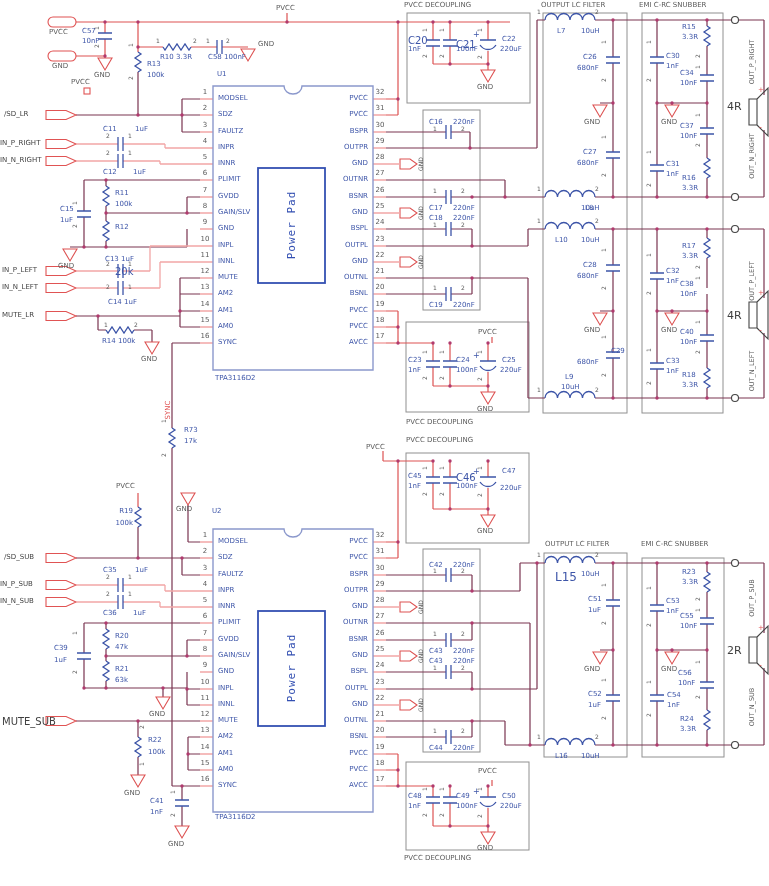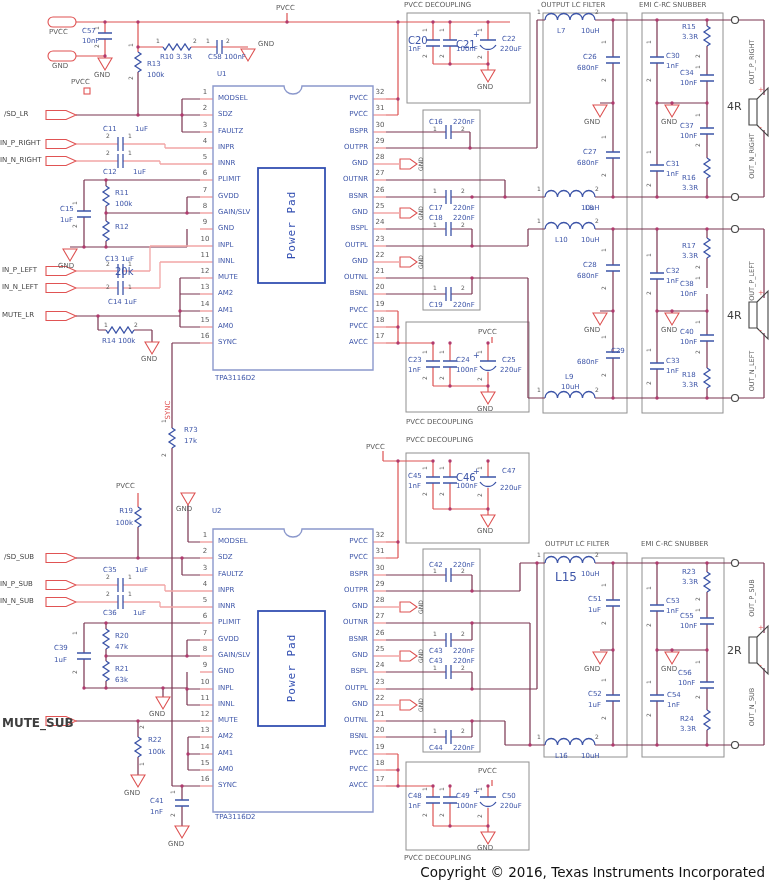--- a/index.html
+++ b/index.html
@@ -364,21 +364,21 @@
       <span class="lbl c-g" style="left: 164px; top: 421px; font-size: 6px; transform: translate(-50%, -50%) rotate(-90deg);">1</span>
       <span class="lbl c-g" style="left: 164px; top: 455px; font-size: 6px; transform: translate(-50%, -50%) rotate(-90deg);">2</span>
       <span class="lbl c-g" style="left: 116px; top: 483px; font-size: 7px;">PVCC</span>
       <span class="lbl c-b" style="left: 133px; top: 508px; font-size: 7px; transform: translateX(-100%);">R19</span>
       <span class="lbl c-b" style="left: 133px; top: 520px; font-size: 7px; transform: translateX(-100%);">100k</span>
       <span class="lbl c-g" style="left: 176px; top: 506px; font-size: 7px;">GND</span>
       <span class="lbl c-b" style="left: 212px; top: 508px; font-size: 7px;">U2</span>
       <span class="lbl c-d" style="left: 4px; top: 554px; font-size: 7px;">/SD_SUB</span>
       <span class="lbl c-d" style="left: 0px; top: 581px; font-size: 7px;">IN_P_SUB</span>
       <span class="lbl c-d" style="left: 0px; top: 598px; font-size: 7px;">IN_N_SUB</span>
-      <span class="lbl c-d" style="left: 2px; top: 717px; font-size: 12px; font-weight: bold;">MUTE_SUB</span>
+      <span class="lbl c-d" style="left: 2px; top: 717px; font-size: 10px;">MUTE_SUB</span>
       <span class="lbl c-b" style="left: 103px; top: 567px; font-size: 7px;">C35</span>
       <span class="lbl c-b" style="left: 135px; top: 567px; font-size: 7px;">1uF</span>
       <span class="lbl c-b" style="left: 103px; top: 610px; font-size: 7px;">C36</span>
       <span class="lbl c-b" style="left: 133px; top: 610px; font-size: 7px;">1uF</span>
       <span class="lbl c-g" style="left: 106px; top: 574px; font-size: 6px;">2</span>
       <span class="lbl c-g" style="left: 128px; top: 574px; font-size: 6px;">1</span>
       <span class="lbl c-g" style="left: 106px; top: 591px; font-size: 6px;">2</span>
       <span class="lbl c-g" style="left: 128px; top: 591px; font-size: 6px;">1</span>
       <span class="lbl c-b" style="left: 115px; top: 633px; font-size: 7px;">R20</span>
       <span class="lbl c-b" style="left: 115px; top: 644px; font-size: 7px;">47k</span>
@@ -750,14 +750,13 @@
       <span class="lbl c-b" style="left: 678px; top: 680px; font-size: 7px;">10nF</span>
       <span class="lbl c-g" style="left: 698px; top: 662px; font-size: 6px; transform: translate(-50%, -50%) rotate(-90deg);">1</span>
       <span class="lbl c-g" style="left: 698px; top: 697px; font-size: 6px; transform: translate(-50%, -50%) rotate(-90deg);">2</span>
       <span class="lbl c-b" style="left: 667px; top: 692px; font-size: 7px;">C54</span>
       <span class="lbl c-b" style="left: 667px; top: 702px; font-size: 7px;">1nF</span>
       <span class="lbl c-g" style="left: 649px; top: 682px; font-size: 6px; transform: translate(-50%, -50%) rotate(-90deg);">1</span>
       <span class="lbl c-g" style="left: 649px; top: 715px; font-size: 6px; transform: translate(-50%, -50%) rotate(-90deg);">2</span>
       <span class="lbl c-b" style="left: 680px; top: 716px; font-size: 7px;">R24</span>
       <span class="lbl c-b" style="left: 680px; top: 726px; font-size: 7px;">3.3R</span>
     </div>
-<div id="copyright">Copyright © 2016, Texas Instruments Incorporated</div>
 </div>
 
 </body></html>

